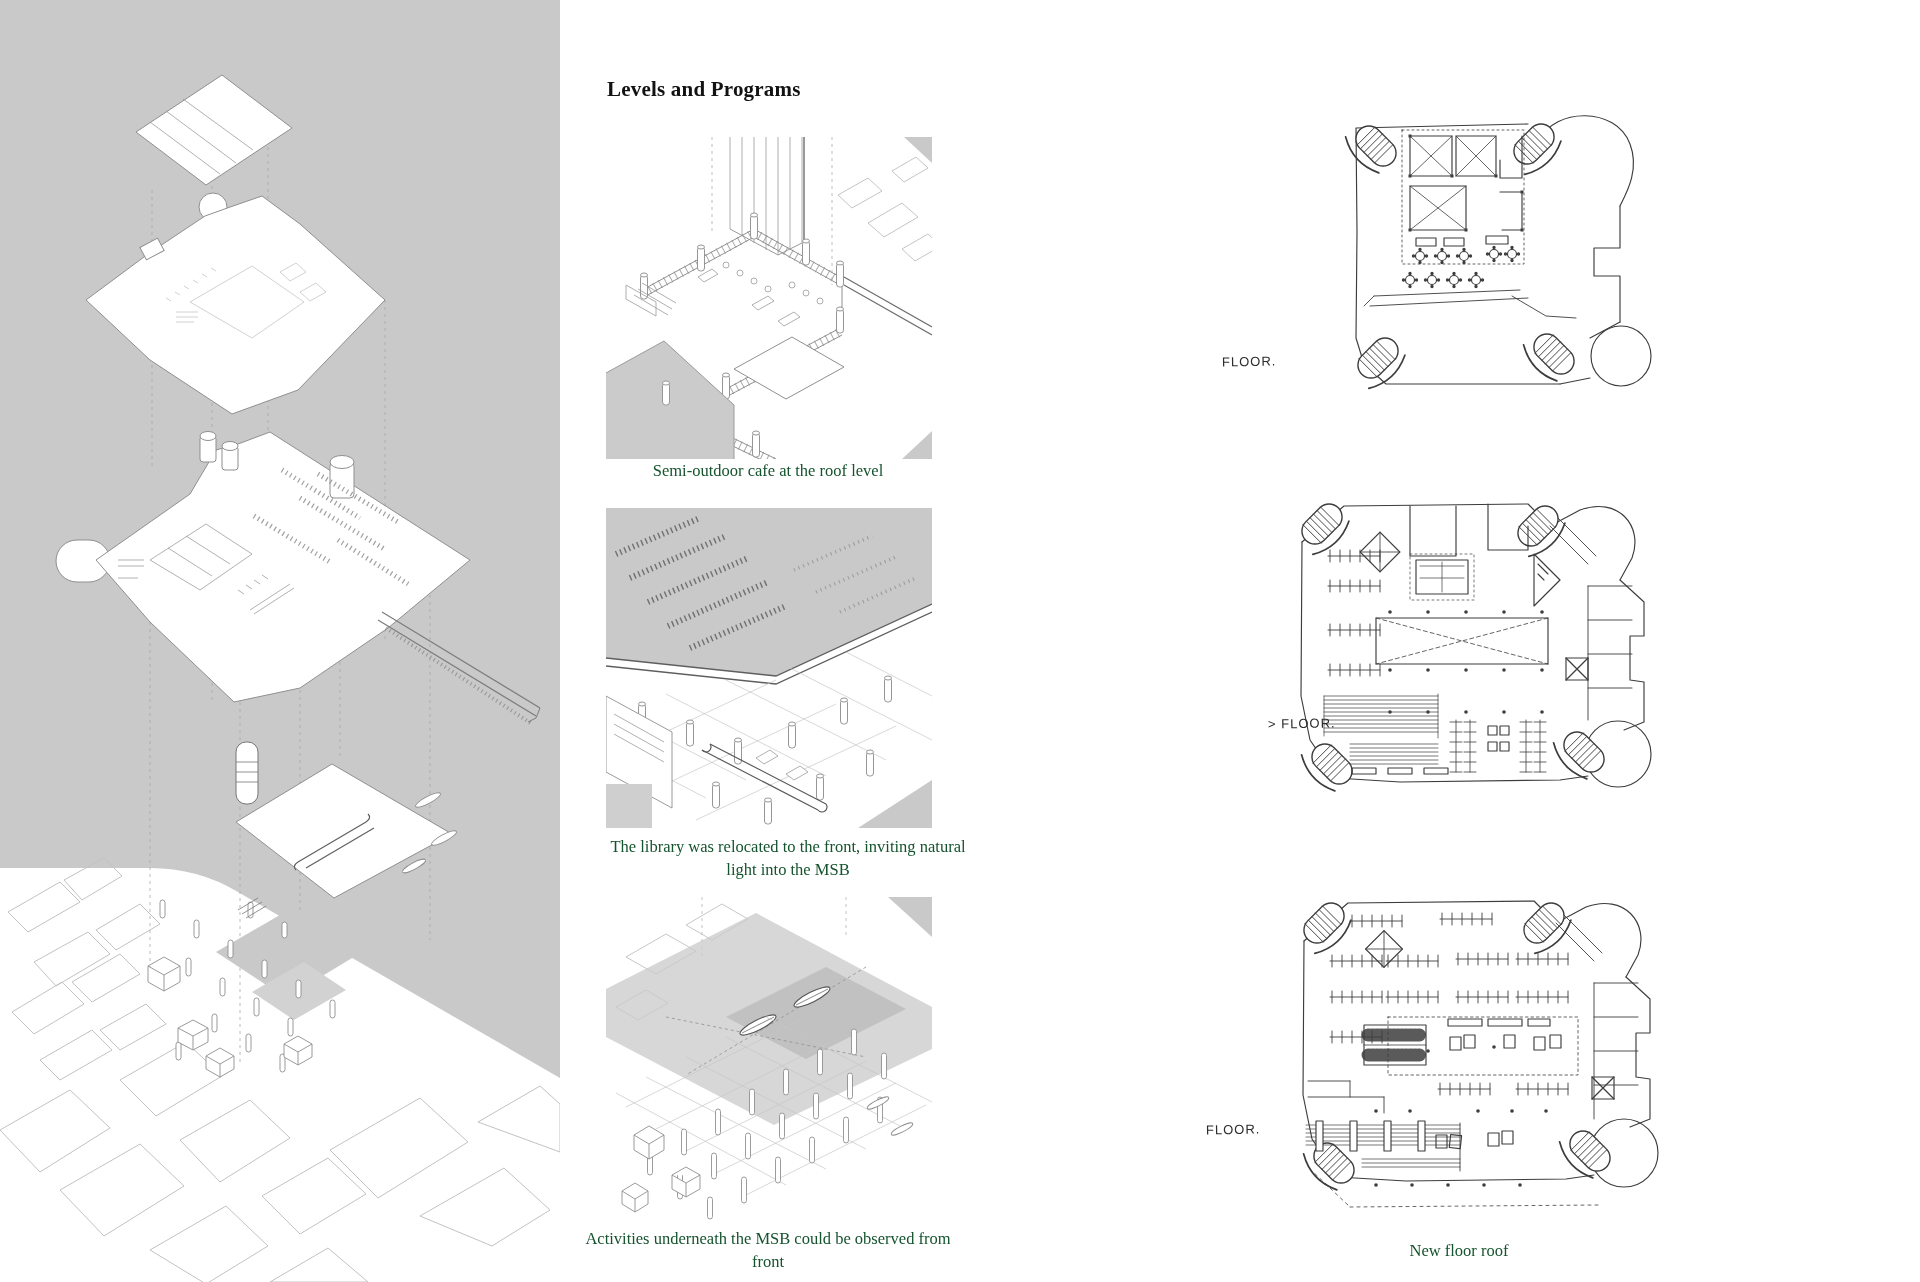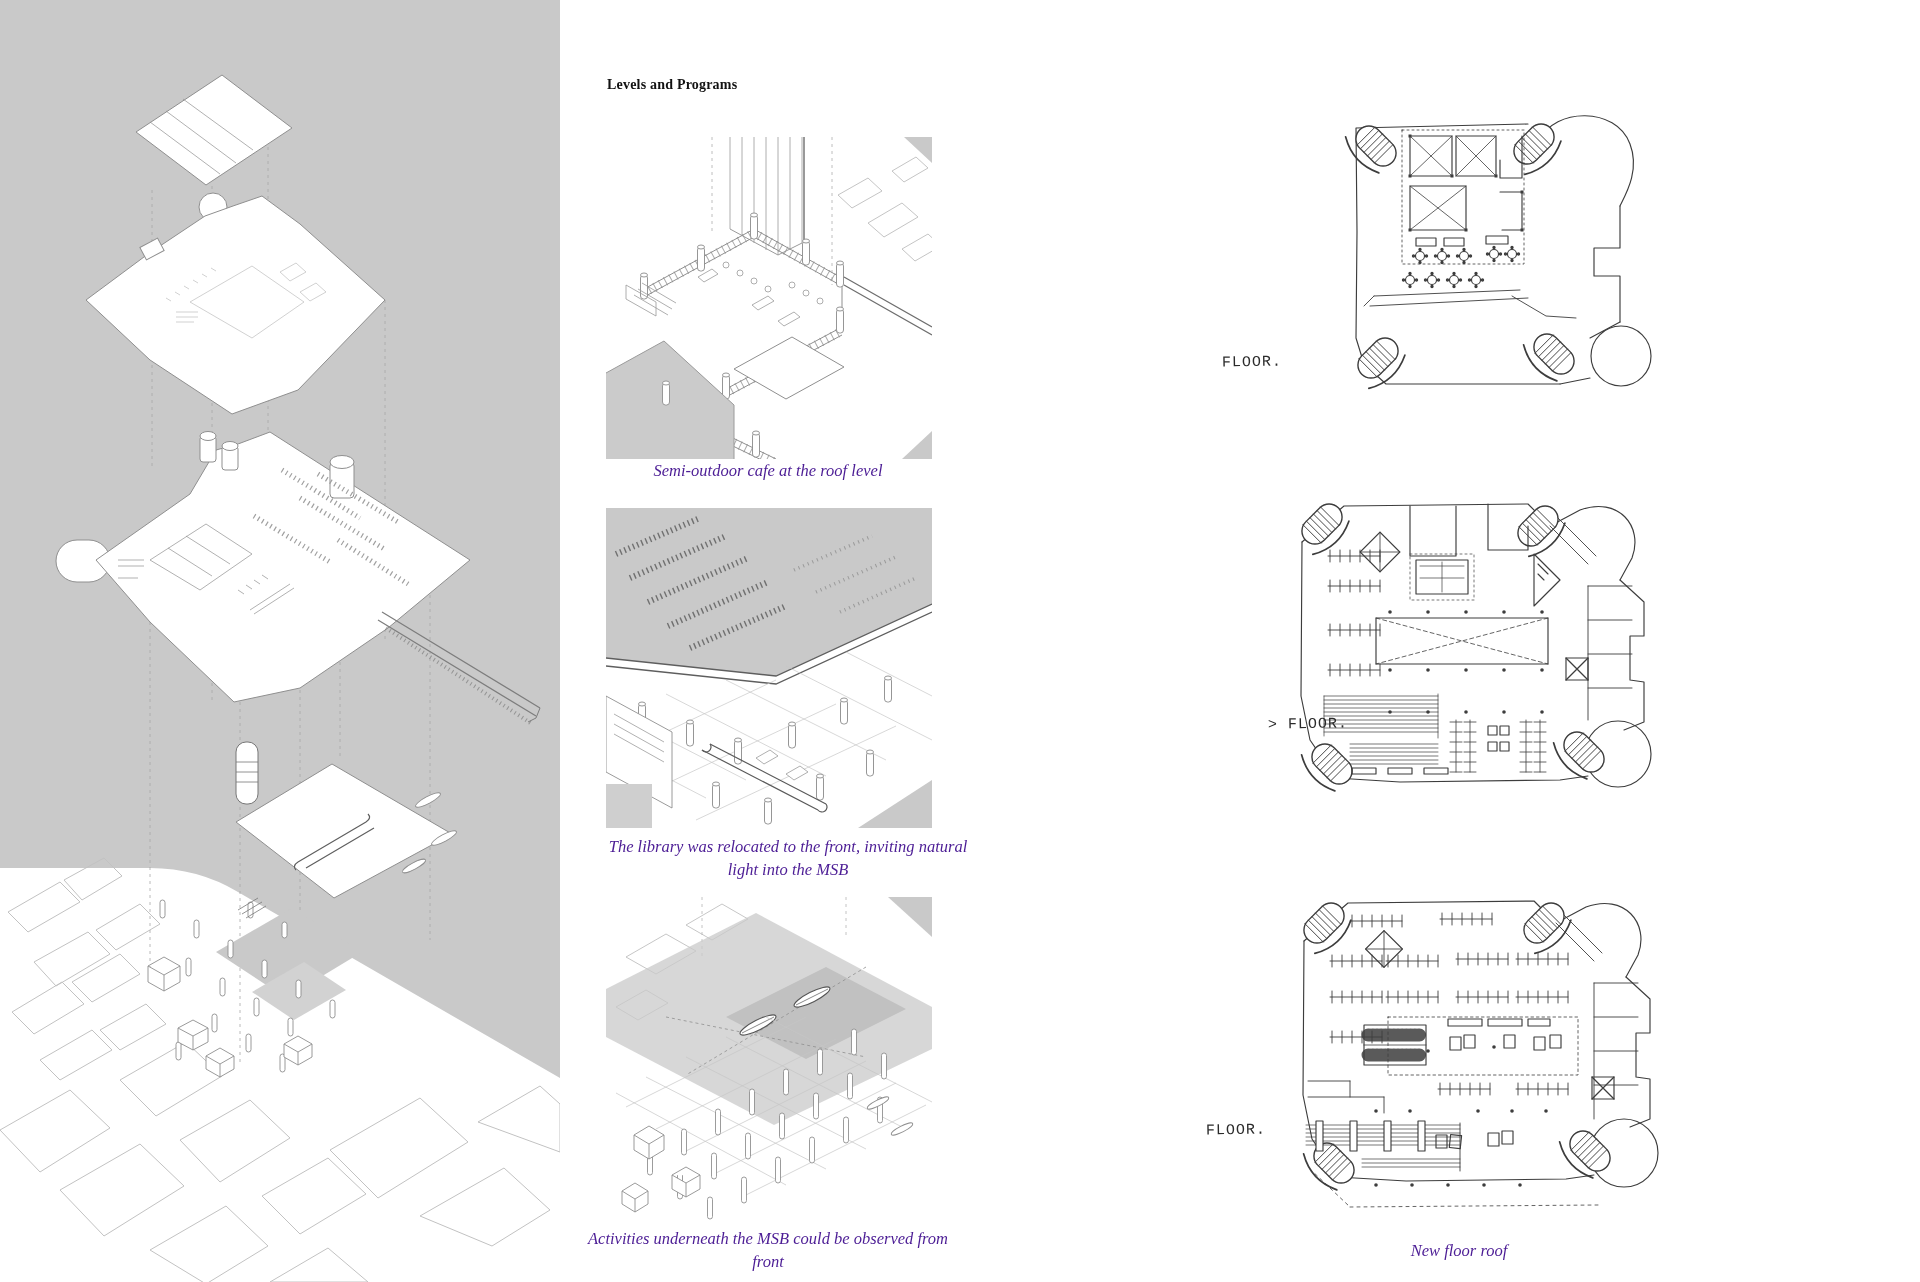--- a/index.html
+++ b/index.html
@@ -1,24 +1,24 @@
 <!DOCTYPE html>
 <html><head>
 <meta charset="utf-8">
 <style>
   html,body{margin:0;padding:0;}
   body{
     width:1920px;height:1282px;position:relative;background:#ffffff;
     font-family:"Liberation Serif",serif;overflow:hidden;
   }
   .abs{position:absolute;}
-  .heading{font-size:14px;font-weight:bold;color:#121212;letter-spacing:.2px;}
-  .caption{font-size:16.5px;color:#4c1d95;text-align:center;line-height:1.38;font-style:italic;}
+  .heading{font-size:21px;font-weight:bold;color:#121212;letter-spacing:.2px;}
+  .caption{font-size:16.5px;color:#14532d;text-align:center;line-height:1.38;}
   .floor-label{
-    font-family:Liberation Mono, monospace;font-size:15px;letter-spacing:1px;
+    font-family:Liberation Sans, sans-serif;font-size:13px;letter-spacing:1px;
     color:#2b2b2b;transform:rotate(-1deg);white-space:nowrap;
   }
   svg{display:block;}
 </style>
 </head>
 <body>
 
 <svg width="0" height="0" style="position:absolute" aria-hidden="true">
   <defs>
     <g id="cstair">

